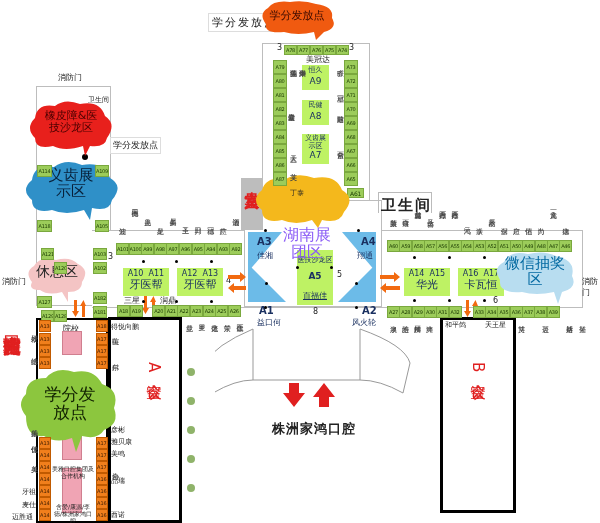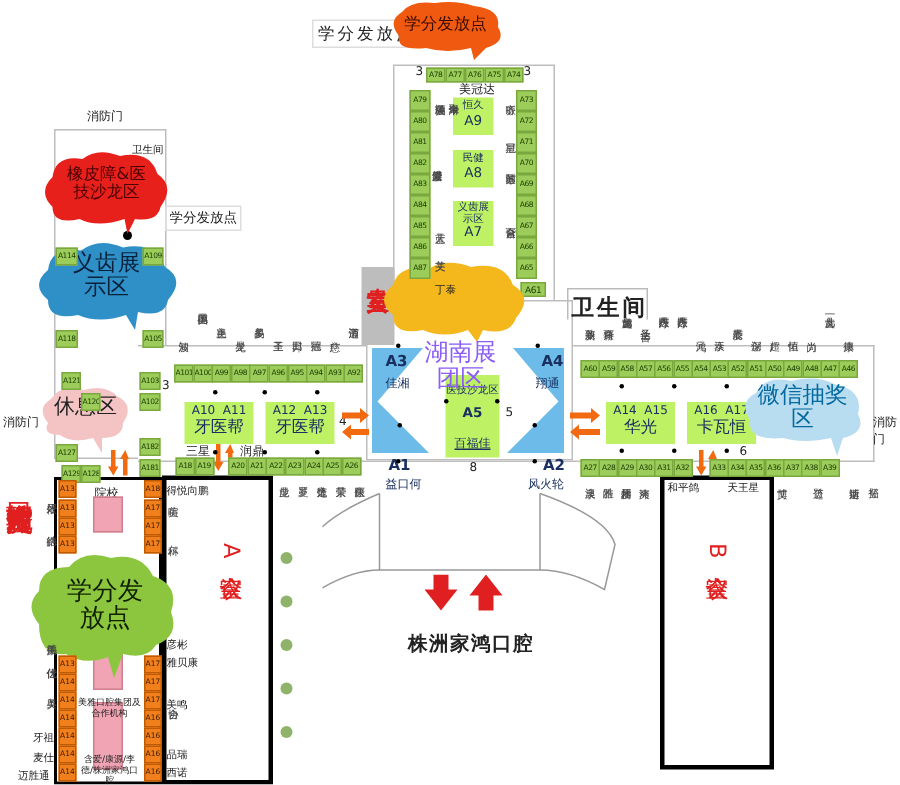--- a/index.html
+++ b/index.html
@@ -370,23 +370,23 @@
 <div class="vt" style="left:30px;top:440px;font-size:7px;line-height:8px;">优伢仕</div>
 <div class="vt" style="left:30px;top:460px;font-size:7px;line-height:8px;">美奥</div>
 <div class="lbl" style="left:22px;top:487px;font-size:7px;">牙祖</div>
 <div class="lbl" style="left:22px;top:500px;font-size:7px;font-family:Liberation Mono, monospace;">麦仕</div>
 <div class="lbl" style="left:12px;top:512px;font-size:7px;">迈胜通</div>
 <div class="lbl" style="left:111px;top:322px;font-size:7px;">得悦向鹏</div>
 <div class="vt" style="left:111px;top:332px;font-size:7px;line-height:8px;">暄美</div>
 <div class="vt" style="left:111px;top:358px;font-size:7px;line-height:8px;">科尔</div>
 <div class="lbl" style="left:111px;top:425px;font-size:7px;">彦彬</div>
 <div class="lbl" style="left:111px;top:437px;font-size:7px;">雅贝康</div>
-<div class="lbl" style="left:111px;top:449px;font-size:7px;margin-top:16px;">美鸣</div>
+<div class="lbl" style="left:111px;top:449px;font-size:7px;">美鸣</div>
 <div class="vt" style="left:111px;top:467px;font-size:7px;line-height:8px;">协合</div>
-<div class="lbl" style="left:111px;top:498px;font-size:7px;text-align:center;">品瑞</div>
+<div class="lbl" style="left:111px;top:476px;font-size:7px;text-align:center;">品瑞</div>
 <div class="lbl" style="left:111px;top:510px;font-size:7px;">西诺</div>
 <div class="gdot" style="left:187px;top:368px;"></div>
 <div class="gdot" style="left:187px;top:397px;"></div>
 <div class="gdot" style="left:187px;top:426px;"></div>
 <div class="gdot" style="left:187px;top:455px;"></div>
 <div class="gdot" style="left:187px;top:484px;"></div>
 <div class="dot" style="left:142px;top:260px;"></div>
 <div class="dot" style="left:175px;top:260px;"></div>
 <div class="dot" style="left:210px;top:260px;"></div>
 <div class="dot" style="left:142px;top:300px;"></div>

